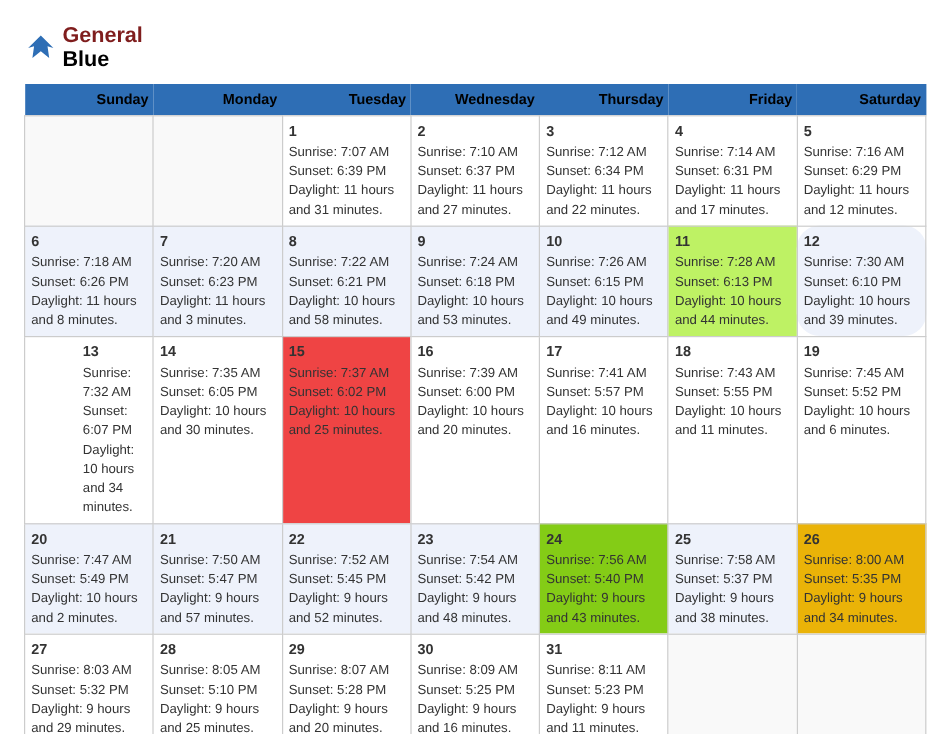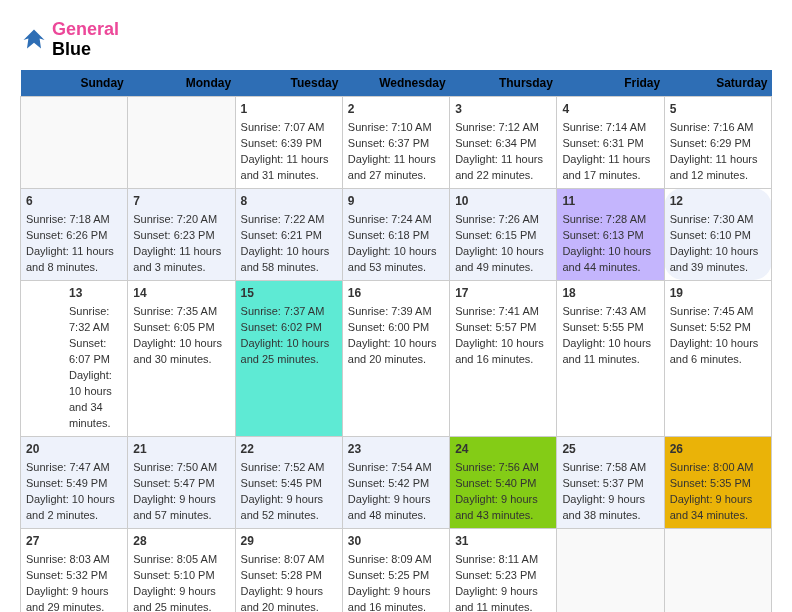--- a/index.html
+++ b/index.html
@@ -21,21 +21,21 @@
       align-items: center;
       gap: 4px;
     }
     .logo-text {
       font-size: 18px;
       font-weight: bold;
       color: #1a1a2e;
       line-height: 1.1;
     }
     .logo-text span {
-      color: #ec4899;
+      color: #7f1d1d;
     }
     .logo-bird {
       width: 28px;
       height: 28px;
     }
     .title-area {
       text-align: right;
     }
     .month-title {
       font-size: 36px;
@@ -124,27 +124,27 @@
         <td style="background-color: rgb(255, 255, 255);"><span class="day-num">3</span><span>Sunrise: 7:12 AM</span><br><span>Sunset: 6:34 PM</span><br><span>Daylight: 11 hours and 22 minutes.</span></td>
         <td style="background-color: rgb(255, 255, 255);"><span class="day-num">4</span><span>Sunrise: 7:14 AM</span><br><span>Sunset: 6:31 PM</span><br><span>Daylight: 11 hours and 17 minutes.</span></td>
         <td style="background-color: rgb(255, 255, 255);"><span class="day-num">5</span><span>Sunrise: 7:16 AM</span><br><span>Sunset: 6:29 PM</span><br><span>Daylight: 11 hours and 12 minutes.</span></td>
       </tr>
       <tr>
         <td style="background-color: rgb(238, 242, 251);"><span class="day-num">6</span><span>Sunrise: 7:18 AM</span><br><span>Sunset: 6:26 PM</span><br><span>Daylight: 11 hours and 8 minutes.</span></td>
         <td style="background-color: rgb(238, 242, 251);"><span class="day-num">7</span><span>Sunrise: 7:20 AM</span><br><span>Sunset: 6:23 PM</span><br><span>Daylight: 11 hours and 3 minutes.</span></td>
         <td style="background-color: rgb(238, 242, 251);"><span class="day-num">8</span><span>Sunrise: 7:22 AM</span><br><span>Sunset: 6:21 PM</span><br><span>Daylight: 10 hours and 58 minutes.</span></td>
         <td style="background-color: rgb(238, 242, 251);"><span class="day-num">9</span><span>Sunrise: 7:24 AM</span><br><span>Sunset: 6:18 PM</span><br><span>Daylight: 10 hours and 53 minutes.</span></td>
         <td style="background-color: rgb(238, 242, 251);"><span class="day-num">10</span><span>Sunrise: 7:26 AM</span><br><span>Sunset: 6:15 PM</span><br><span>Daylight: 10 hours and 49 minutes.</span></td>
-        <td style="background-color: #c4b5fd;"><span class="day-num">11</span><span>Sunrise: 7:28 AM</span><br><span>Sunset: 6:13 PM</span><br><span>Daylight: 10 hours and 44 minutes.</span></td>
+        <td style="background-color: #bef264;"><span class="day-num">11</span><span>Sunrise: 7:28 AM</span><br><span>Sunset: 6:13 PM</span><br><span>Daylight: 10 hours and 44 minutes.</span></td>
         <td style="background-color: rgb(238, 242, 251); border-radius: 19px;"><span class="day-num">12</span><span>Sunrise: 7:30 AM</span><br><span>Sunset: 6:10 PM</span><br><span>Daylight: 10 hours and 39 minutes.</span></td>
       </tr>
       <tr>
         <td style="background-color: rgb(255, 255, 255); padding-left: 48px;"><span class="day-num">13</span><span>Sunrise: 7:32 AM</span><br><span>Sunset: 6:07 PM</span><br><span>Daylight: 10 hours and 34 minutes.</span></td>
         <td style="background-color: rgb(255, 255, 255);"><span class="day-num">14</span><span>Sunrise: 7:35 AM</span><br><span>Sunset: 6:05 PM</span><br><span>Daylight: 10 hours and 30 minutes.</span></td>
-        <td style="background-color: #5eead4;"><span class="day-num">15</span><span>Sunrise: 7:37 AM</span><br><span>Sunset: 6:02 PM</span><br><span>Daylight: 10 hours and 25 minutes.</span></td>
+        <td style="background-color: #ef4444;"><span class="day-num">15</span><span>Sunrise: 7:37 AM</span><br><span>Sunset: 6:02 PM</span><br><span>Daylight: 10 hours and 25 minutes.</span></td>
         <td style="background-color: rgb(255, 255, 255);"><span class="day-num">16</span><span>Sunrise: 7:39 AM</span><br><span>Sunset: 6:00 PM</span><br><span>Daylight: 10 hours and 20 minutes.</span></td>
         <td style="background-color: rgb(255, 255, 255);"><span class="day-num">17</span><span>Sunrise: 7:41 AM</span><br><span>Sunset: 5:57 PM</span><br><span>Daylight: 10 hours and 16 minutes.</span></td>
         <td style="background-color: rgb(255, 255, 255);"><span class="day-num">18</span><span>Sunrise: 7:43 AM</span><br><span>Sunset: 5:55 PM</span><br><span>Daylight: 10 hours and 11 minutes.</span></td>
         <td style="background-color: rgb(255, 255, 255);"><span class="day-num">19</span><span>Sunrise: 7:45 AM</span><br><span>Sunset: 5:52 PM</span><br><span>Daylight: 10 hours and 6 minutes.</span></td>
       </tr>
       <tr>
         <td style="background-color: rgb(238, 242, 251);"><span class="day-num">20</span><span>Sunrise: 7:47 AM</span><br><span>Sunset: 5:49 PM</span><br><span>Daylight: 10 hours and 2 minutes.</span></td>
         <td style="background-color: rgb(238, 242, 251);"><span class="day-num">21</span><span>Sunrise: 7:50 AM</span><br><span>Sunset: 5:47 PM</span><br><span>Daylight: 9 hours and 57 minutes.</span></td>
         <td style="background-color: rgb(238, 242, 251);"><span class="day-num">22</span><span>Sunrise: 7:52 AM</span><br><span>Sunset: 5:45 PM</span><br><span>Daylight: 9 hours and 52 minutes.</span></td>
         <td style="background-color: rgb(238, 242, 251);"><span class="day-num">23</span><span>Sunrise: 7:54 AM</span><br><span>Sunset: 5:42 PM</span><br><span>Daylight: 9 hours and 48 minutes.</span></td>

